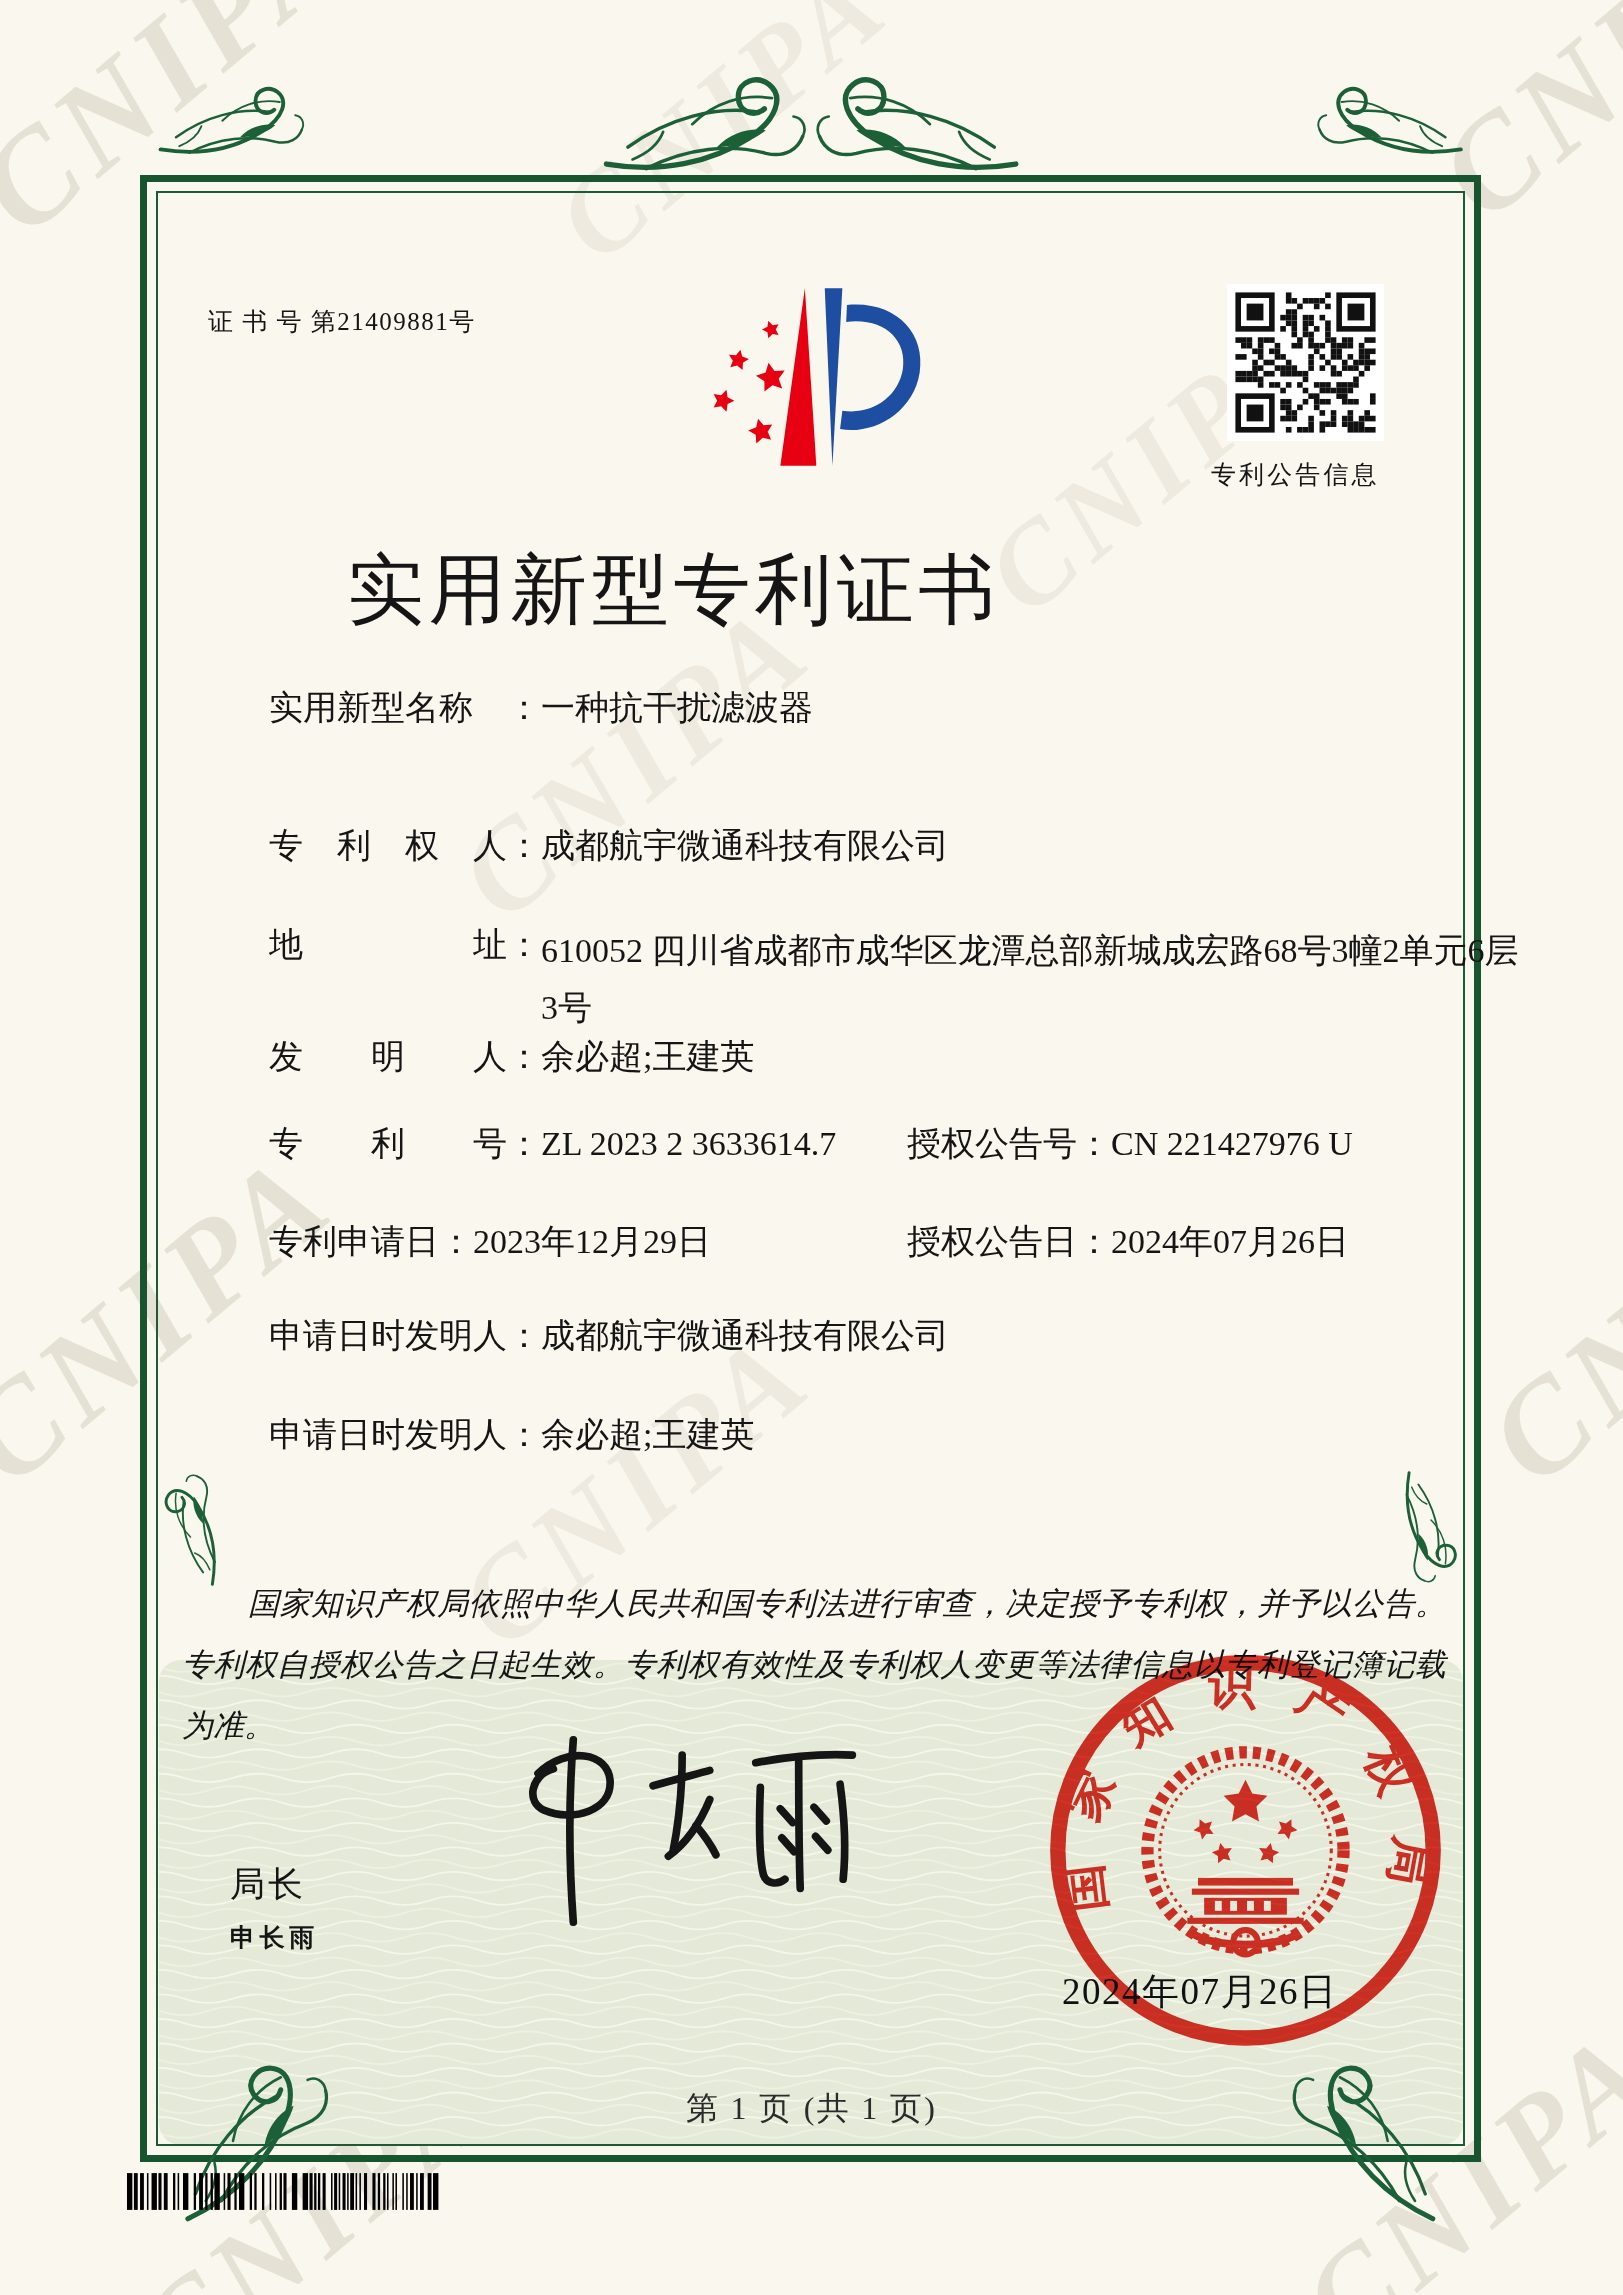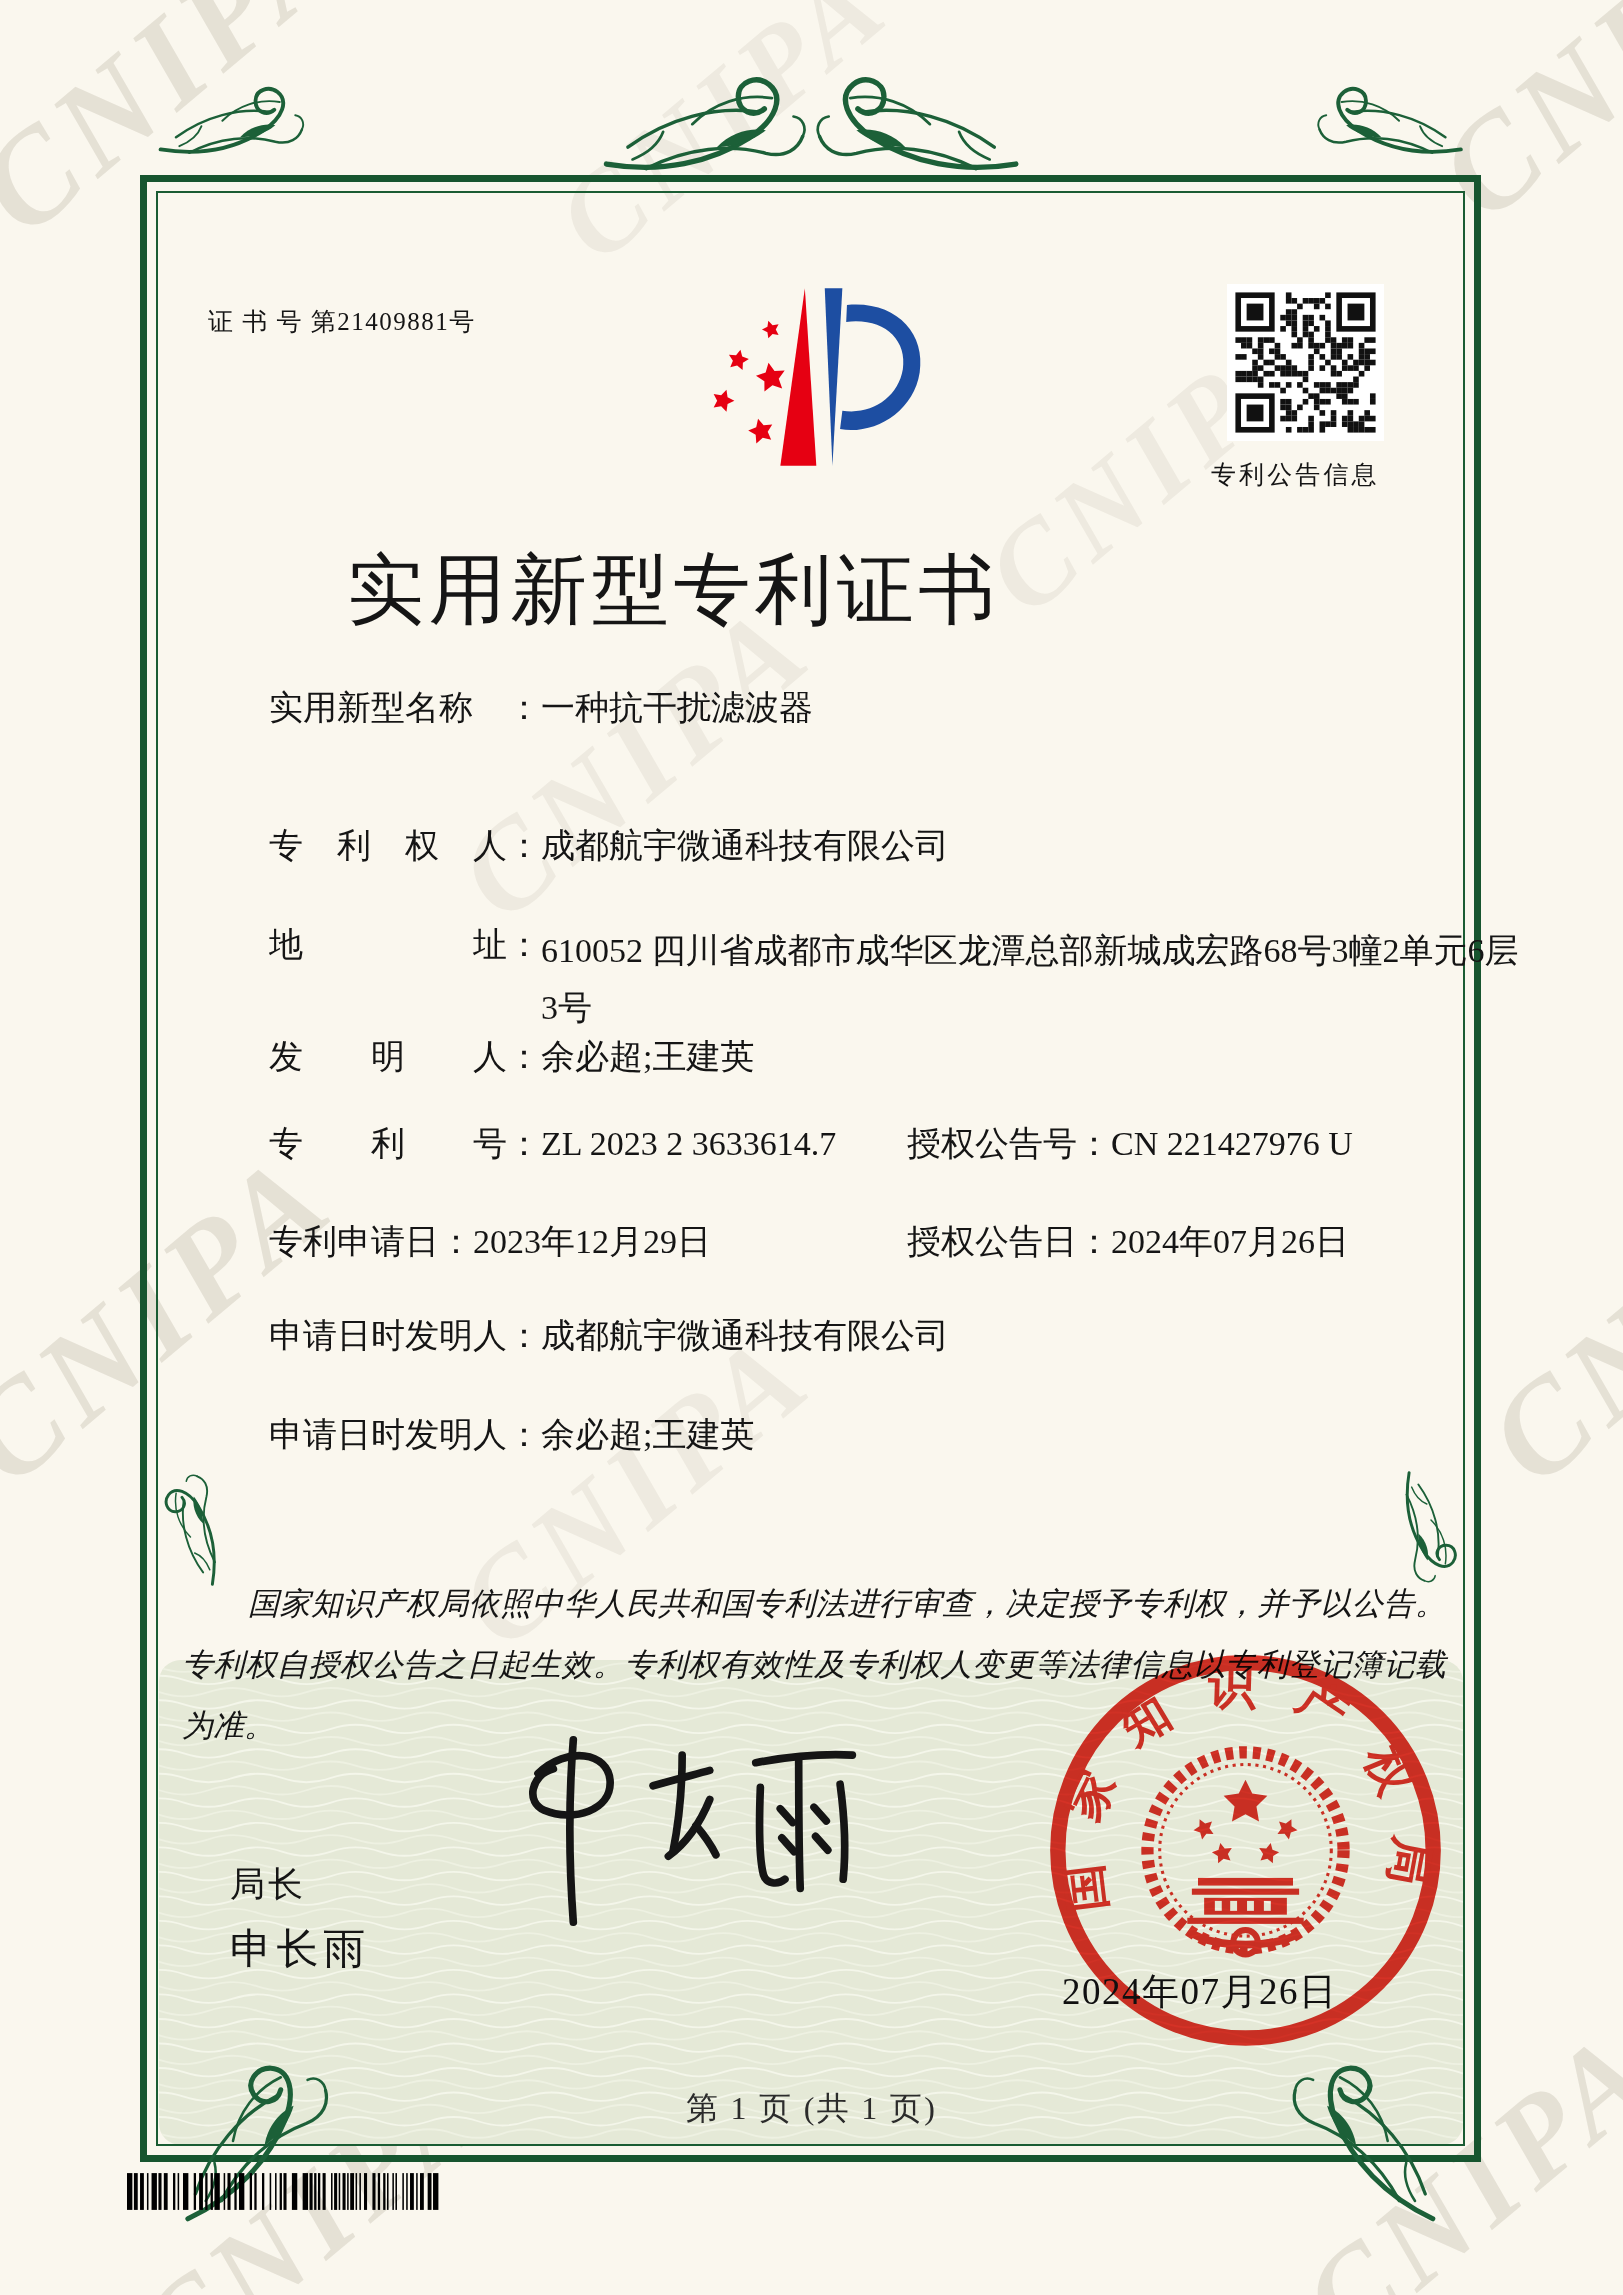--- a/index.html
+++ b/index.html
@@ -33,21 +33,21 @@
 
   
   .frow{position:absolute;left:225px;font-size:34px;white-space:nowrap;z-index:3;margin-left:44px;}
   .frow2{position:absolute;left:907px;font-size:34px;white-space:nowrap;z-index:3;}
   .fvalue.wrap{display:inline-block;width:981px;white-space:normal;line-height:57px;vertical-align:top;}
 
   .legal{position:absolute;left:182px;top:1573px;width:1264px;font-size:31px;line-height:61px;
          text-align:justify;text-indent:66px;font-style:italic;z-index:3;}
 
   .director-label{position:absolute;left:230px;top:1837px;font-size:35px;letter-spacing:3.1px;z-index:3;margin-top:24px;}
-  .director-name{position:absolute;left:230px;top:1921px;font-size:42px;letter-spacing:4.6px;z-index:3;}
+  .director-name{position:absolute;left:230px;top:1921px;font-size:25px;letter-spacing:4.6px;z-index:3;font-weight:bold;}
   .signature{position:absolute;left:452px;top:1729px;z-index:3;}
 
   .seal{position:absolute;left:1031px;top:1632px;z-index:4;mix-blend-mode:multiply;opacity:.93;}
   .seal-date{position:absolute;left:1062px;top:1967px;font-size:37px;letter-spacing:1.5px;
              color:#101010;z-index:5;}
 
   .page-info{position:absolute;left:0;top:2087px;width:1623px;text-align:center;
              font-size:32px;letter-spacing:2.3px;color:#2b2b2b;z-index:3;}
   .barcode{position:absolute;left:127px;top:2173px;z-index:3;}
 </style>

